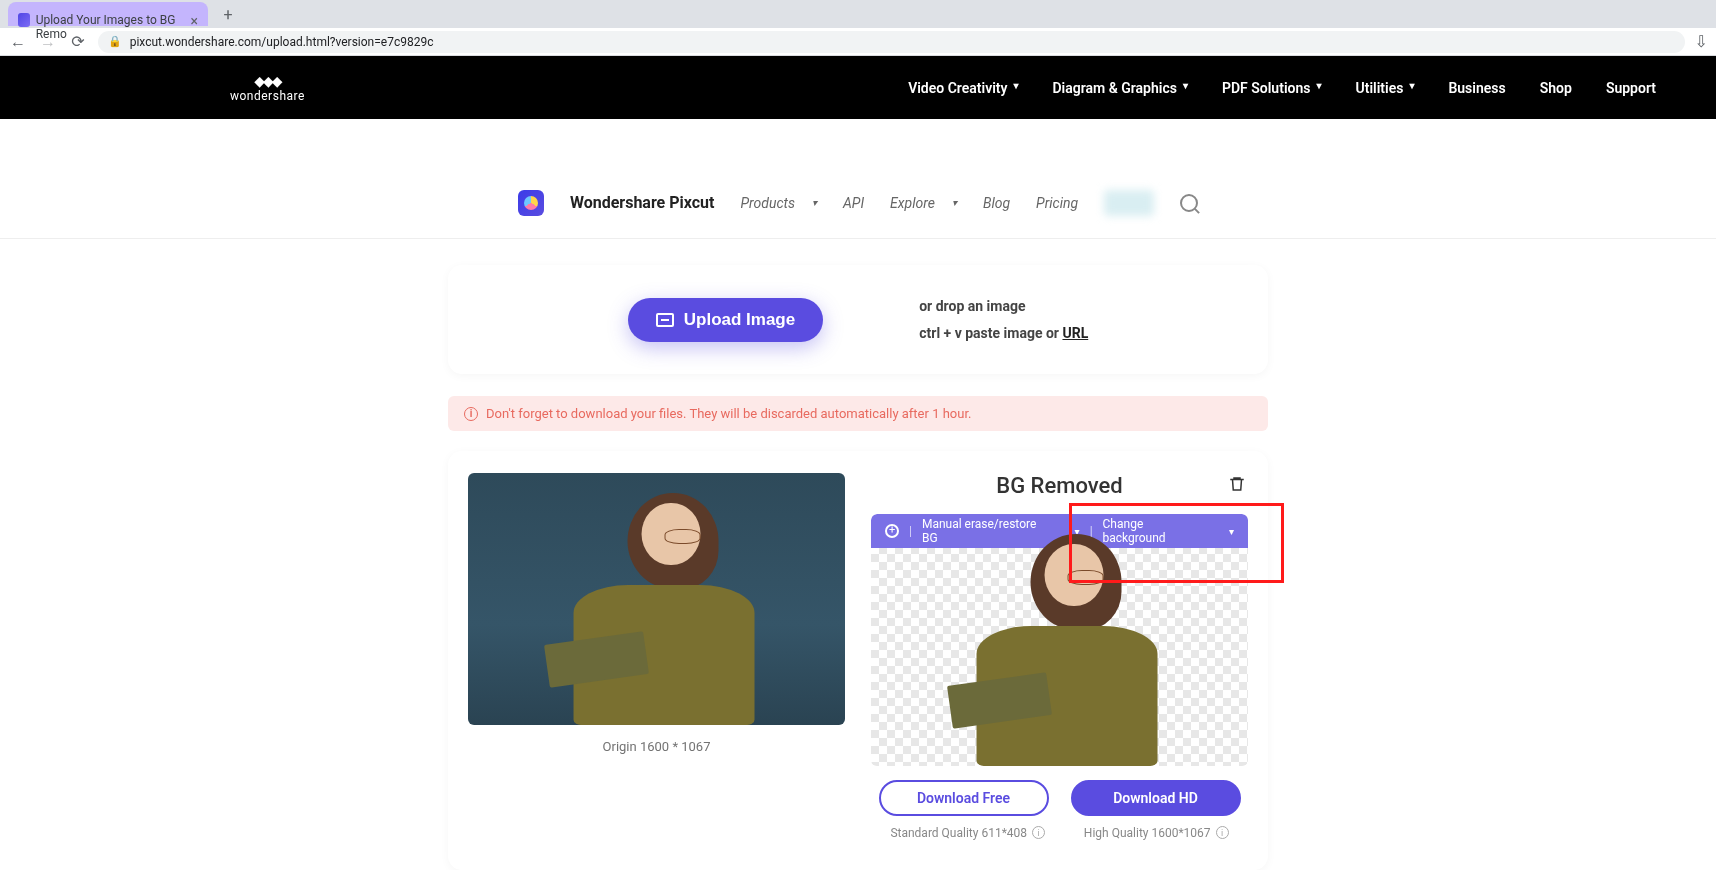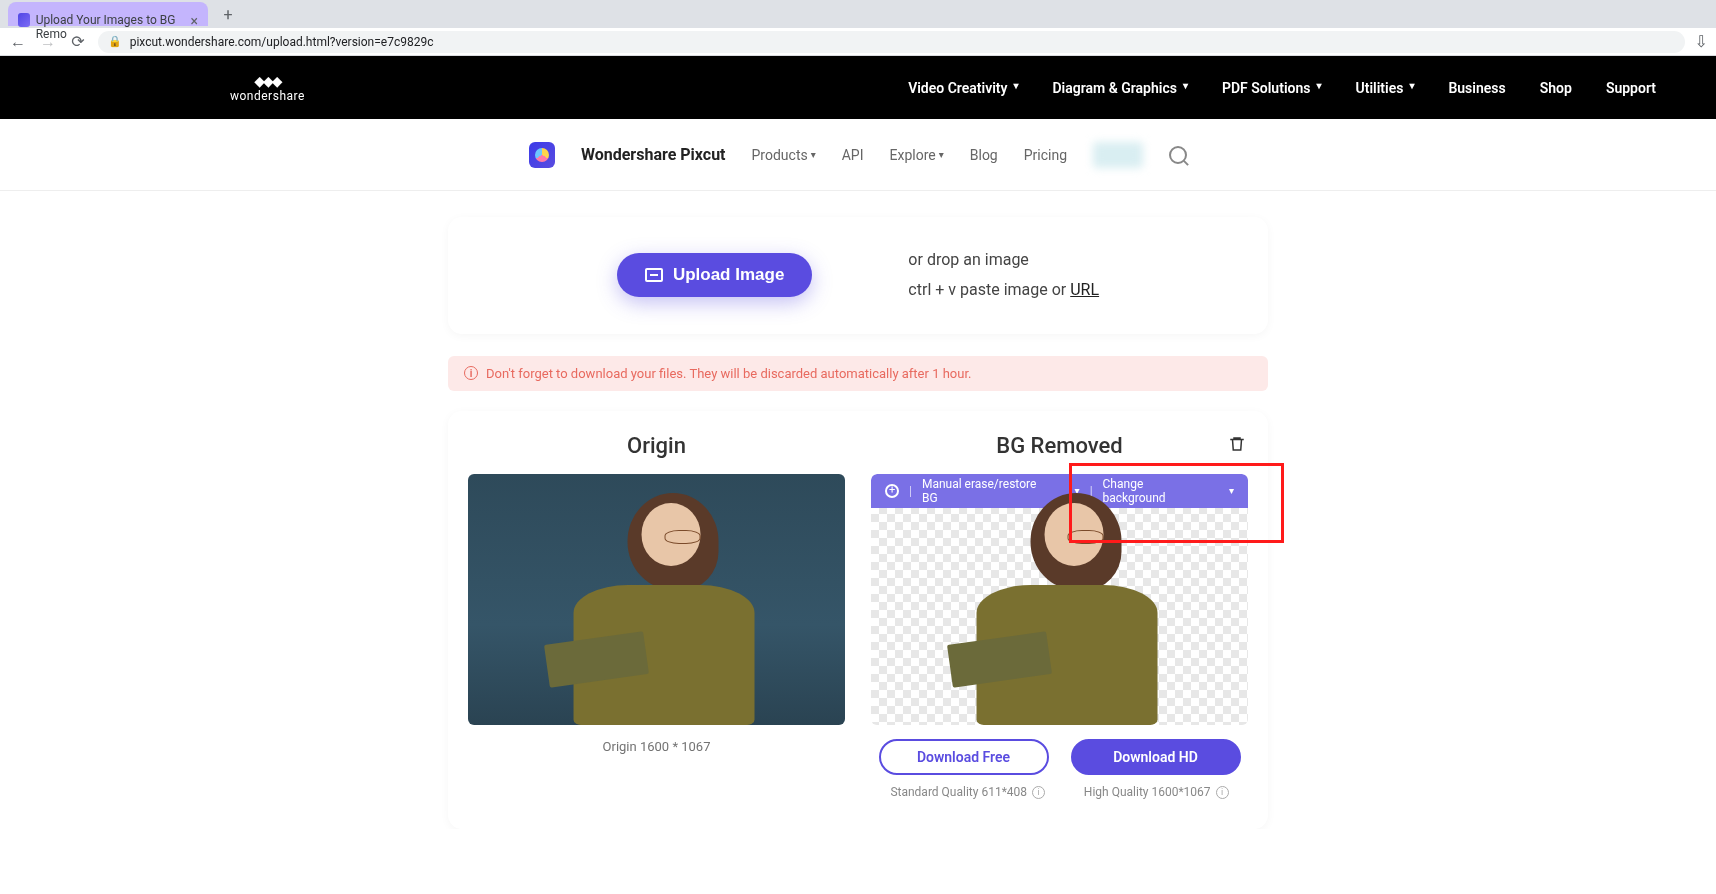--- a/index.html
+++ b/index.html
@@ -21,36 +21,36 @@
 
 .top-bar { background:#000; color:#fff; height:63px; display:flex; align-items:center; padding:0 40px; }
 .ws-logo { display:flex; flex-direction:column; align-items:center; margin-left:190px; }
 .ws-logo-mark { font-size:14px; letter-spacing:-2px; }
 .ws-logo-text { font-size:12px; letter-spacing:0.5px;text-align:center; }
 .top-menu { margin-left:auto; display:flex; gap:34px; align-items:center; margin-right:20px; }
 .top-menu-item { display:flex; gap:6px; font-size:14px; font-weight:600; }
 .chev { font-size:10px; }
 
 
-.sub-nav { height:72px; display:flex; align-items:center; justify-content:center; gap:26px; border-bottom:1px solid #eee; }
+.sub-nav { height:72px; display:flex; align-items:center; justify-content:center; gap:26px; border-bottom:1px solid #eee;margin-top:48px; }
 .pixcut-logo { width:26px; height:26px; background: linear-gradient(135deg,#3b3be8,#5a4ce0); border-radius:6px; display:flex; align-items:center; justify-content:center; }
 .pixcut-logo::after { content:""; width:14px; height:14px; border-radius:50%; background: conic-gradient(#ffd54a 0 120deg, #ff7aa8 120deg 240deg, #6ec6ff 240deg 360deg); }
 .pixcut-name { font-size:16px; font-weight:700; color:#222; }
-.sub-item { display:flex; align-items:center; gap:3px; font-size:14px; color:#666; }
+.sub-item { display:flex; align-items:center; gap:17px; font-size:14px; color:#666;font-style:italic; }
 .search-circle { width:18px; height:18px; border:2px solid #888; border-radius:50%; position:relative; }
 .search-circle::after { content:""; position:absolute; width:6px; height:2px; background:#888; bottom:-2px; right:-4px; transform:rotate(45deg); }
 .avatar-blur { width:50px; height:26px; background:#d9eef2; filter:blur(4px); border-radius:4px; }
 
 
 .content { max-width:820px; margin:0 auto; padding-top:26px; }
 .upload-card { background:#fff; border-radius:14px; box-shadow:0 2px 10px rgba(0,0,0,0.04); padding:28px 30px; display:flex; align-items:center; gap:96px; justify-content:center; }
 .upload-btn { background:#5a4ce0; color:#fff; border:none; border-radius:24px; padding:12px 28px; font-size:17px; font-weight:600; display:flex; align-items:center; gap:10px; cursor:pointer; box-shadow:0 6px 20px rgba(90,76,224,0.35); }
 .upload-icon { width:18px; height:14px; border:2px solid #fff; border-radius:2px; position:relative; }
 .upload-icon::before { content:""; position:absolute; left:3px; top:4px; width:8px; height:2px; background:#fff; }
-.drop-text { font-size:16px; color:#444; line-height:1.9; }
+.drop-text { font-size:14px; color:#444; line-height:1.9;font-weight:bold; }
 .drop-text .url-link { text-decoration:underline; color:#222; }
 
 .warning-strip { background:#fde9e8; color:#e86a5f; border-radius:6px; padding:10px 16px; font-size:13px; margin-top:22px; display:flex; align-items:center; gap:8px; }
 .info-circle { width:14px; height:14px; border:1.5px solid #e86a5f; border-radius:50%; display:inline-flex; align-items:center; justify-content:center; font-size:10px; font-weight:700; }
 
 .result-card { background:#fff; border-radius:14px; box-shadow:0 2px 10px rgba(0,0,0,0.04); margin-top:20px; padding:22px 20px 30px; position:relative; }
 .panels { display:flex; gap:26px; }
 .panel { flex:1; }
 .panel-title { text-align:center; font-size:22px; color:#333; font-weight:500; margin-bottom:16px; }
 .trash { position:absolute; right:22px; top:24px; cursor:pointer; }
@@ -197,21 +197,20 @@
 
   <div class="result-card">
     <div class="trash">
       <svg viewBox="0 0 24 24" fill="none" stroke-width="2">
           <path d="M3 6h18M8 6V4h8v2M6 6l1 14h10l1-14"></path>
         </svg>
     </div>
     <div class="panels">
 
       <div class="panel">
-        <div class="panel-title">Origin</div>
         <div class="img-box img-origin">
           <div class="person">
             <div class="hair"></div>
               <div class="head"></div>
               <div class="glasses"></div>
               <div class="coat"></div>
               <div class="book"></div>
           </div>
         </div>
         <div class="caption">Origin 1600 * 1067</div>

